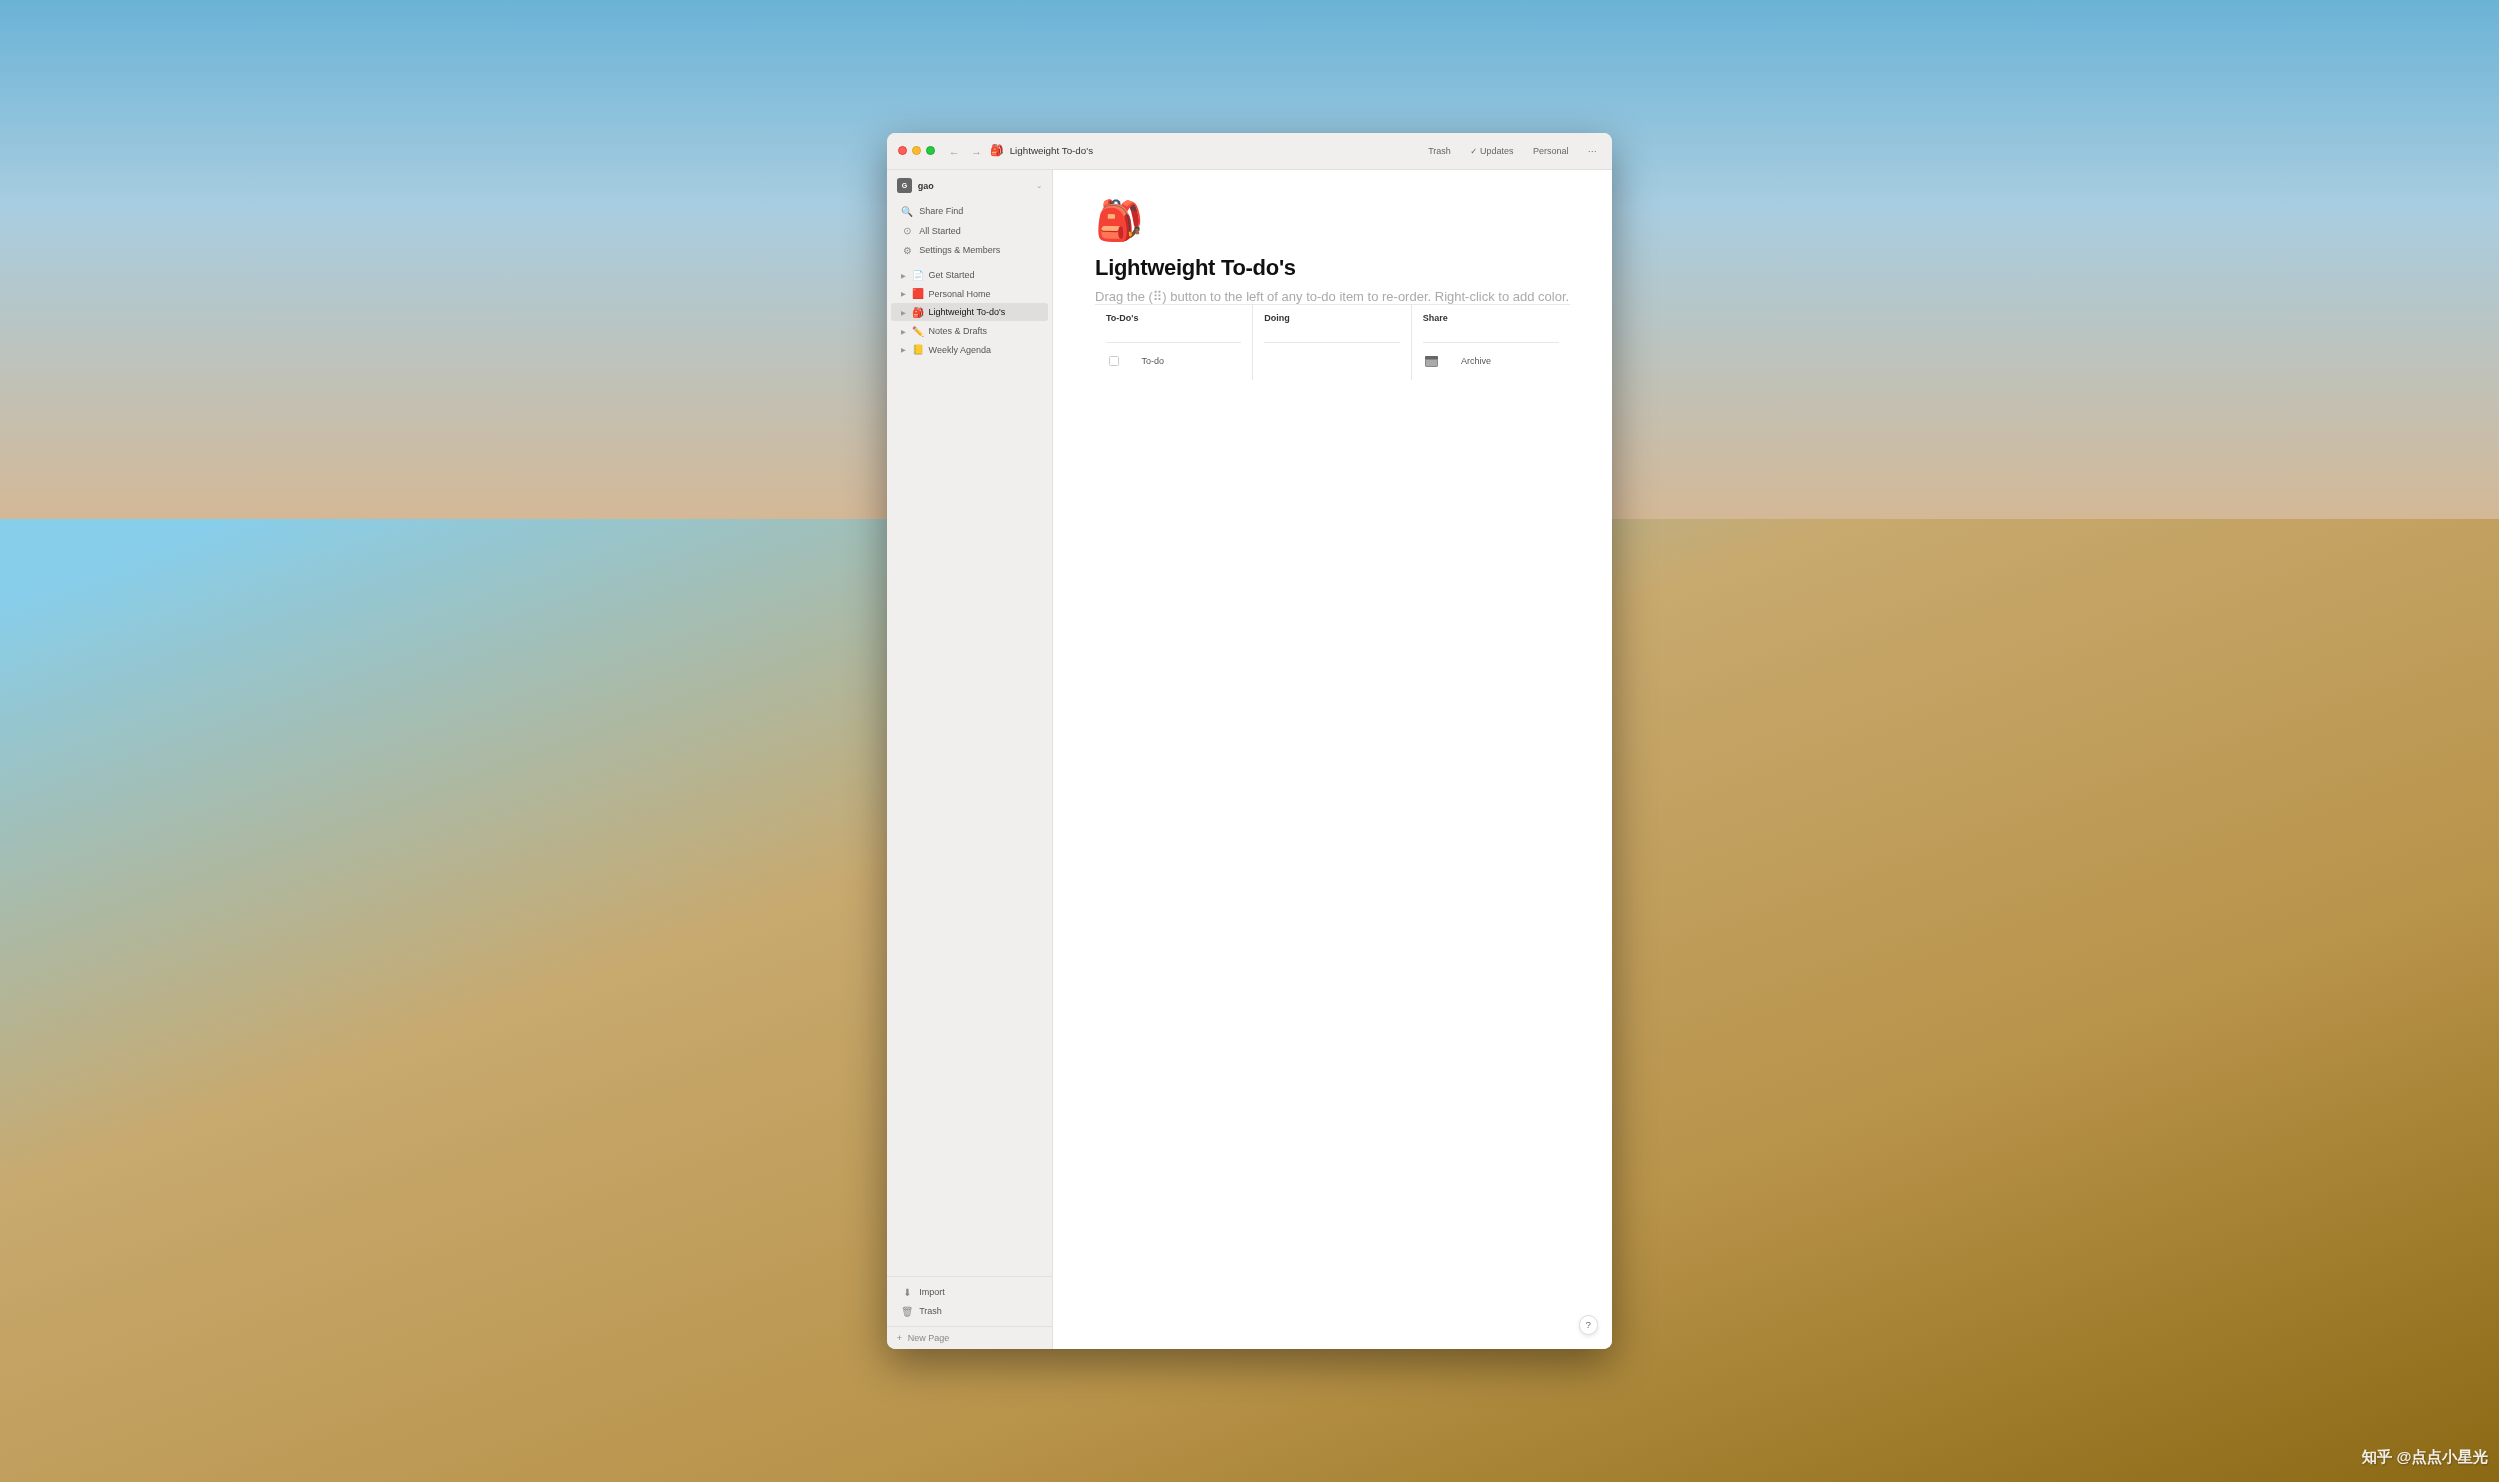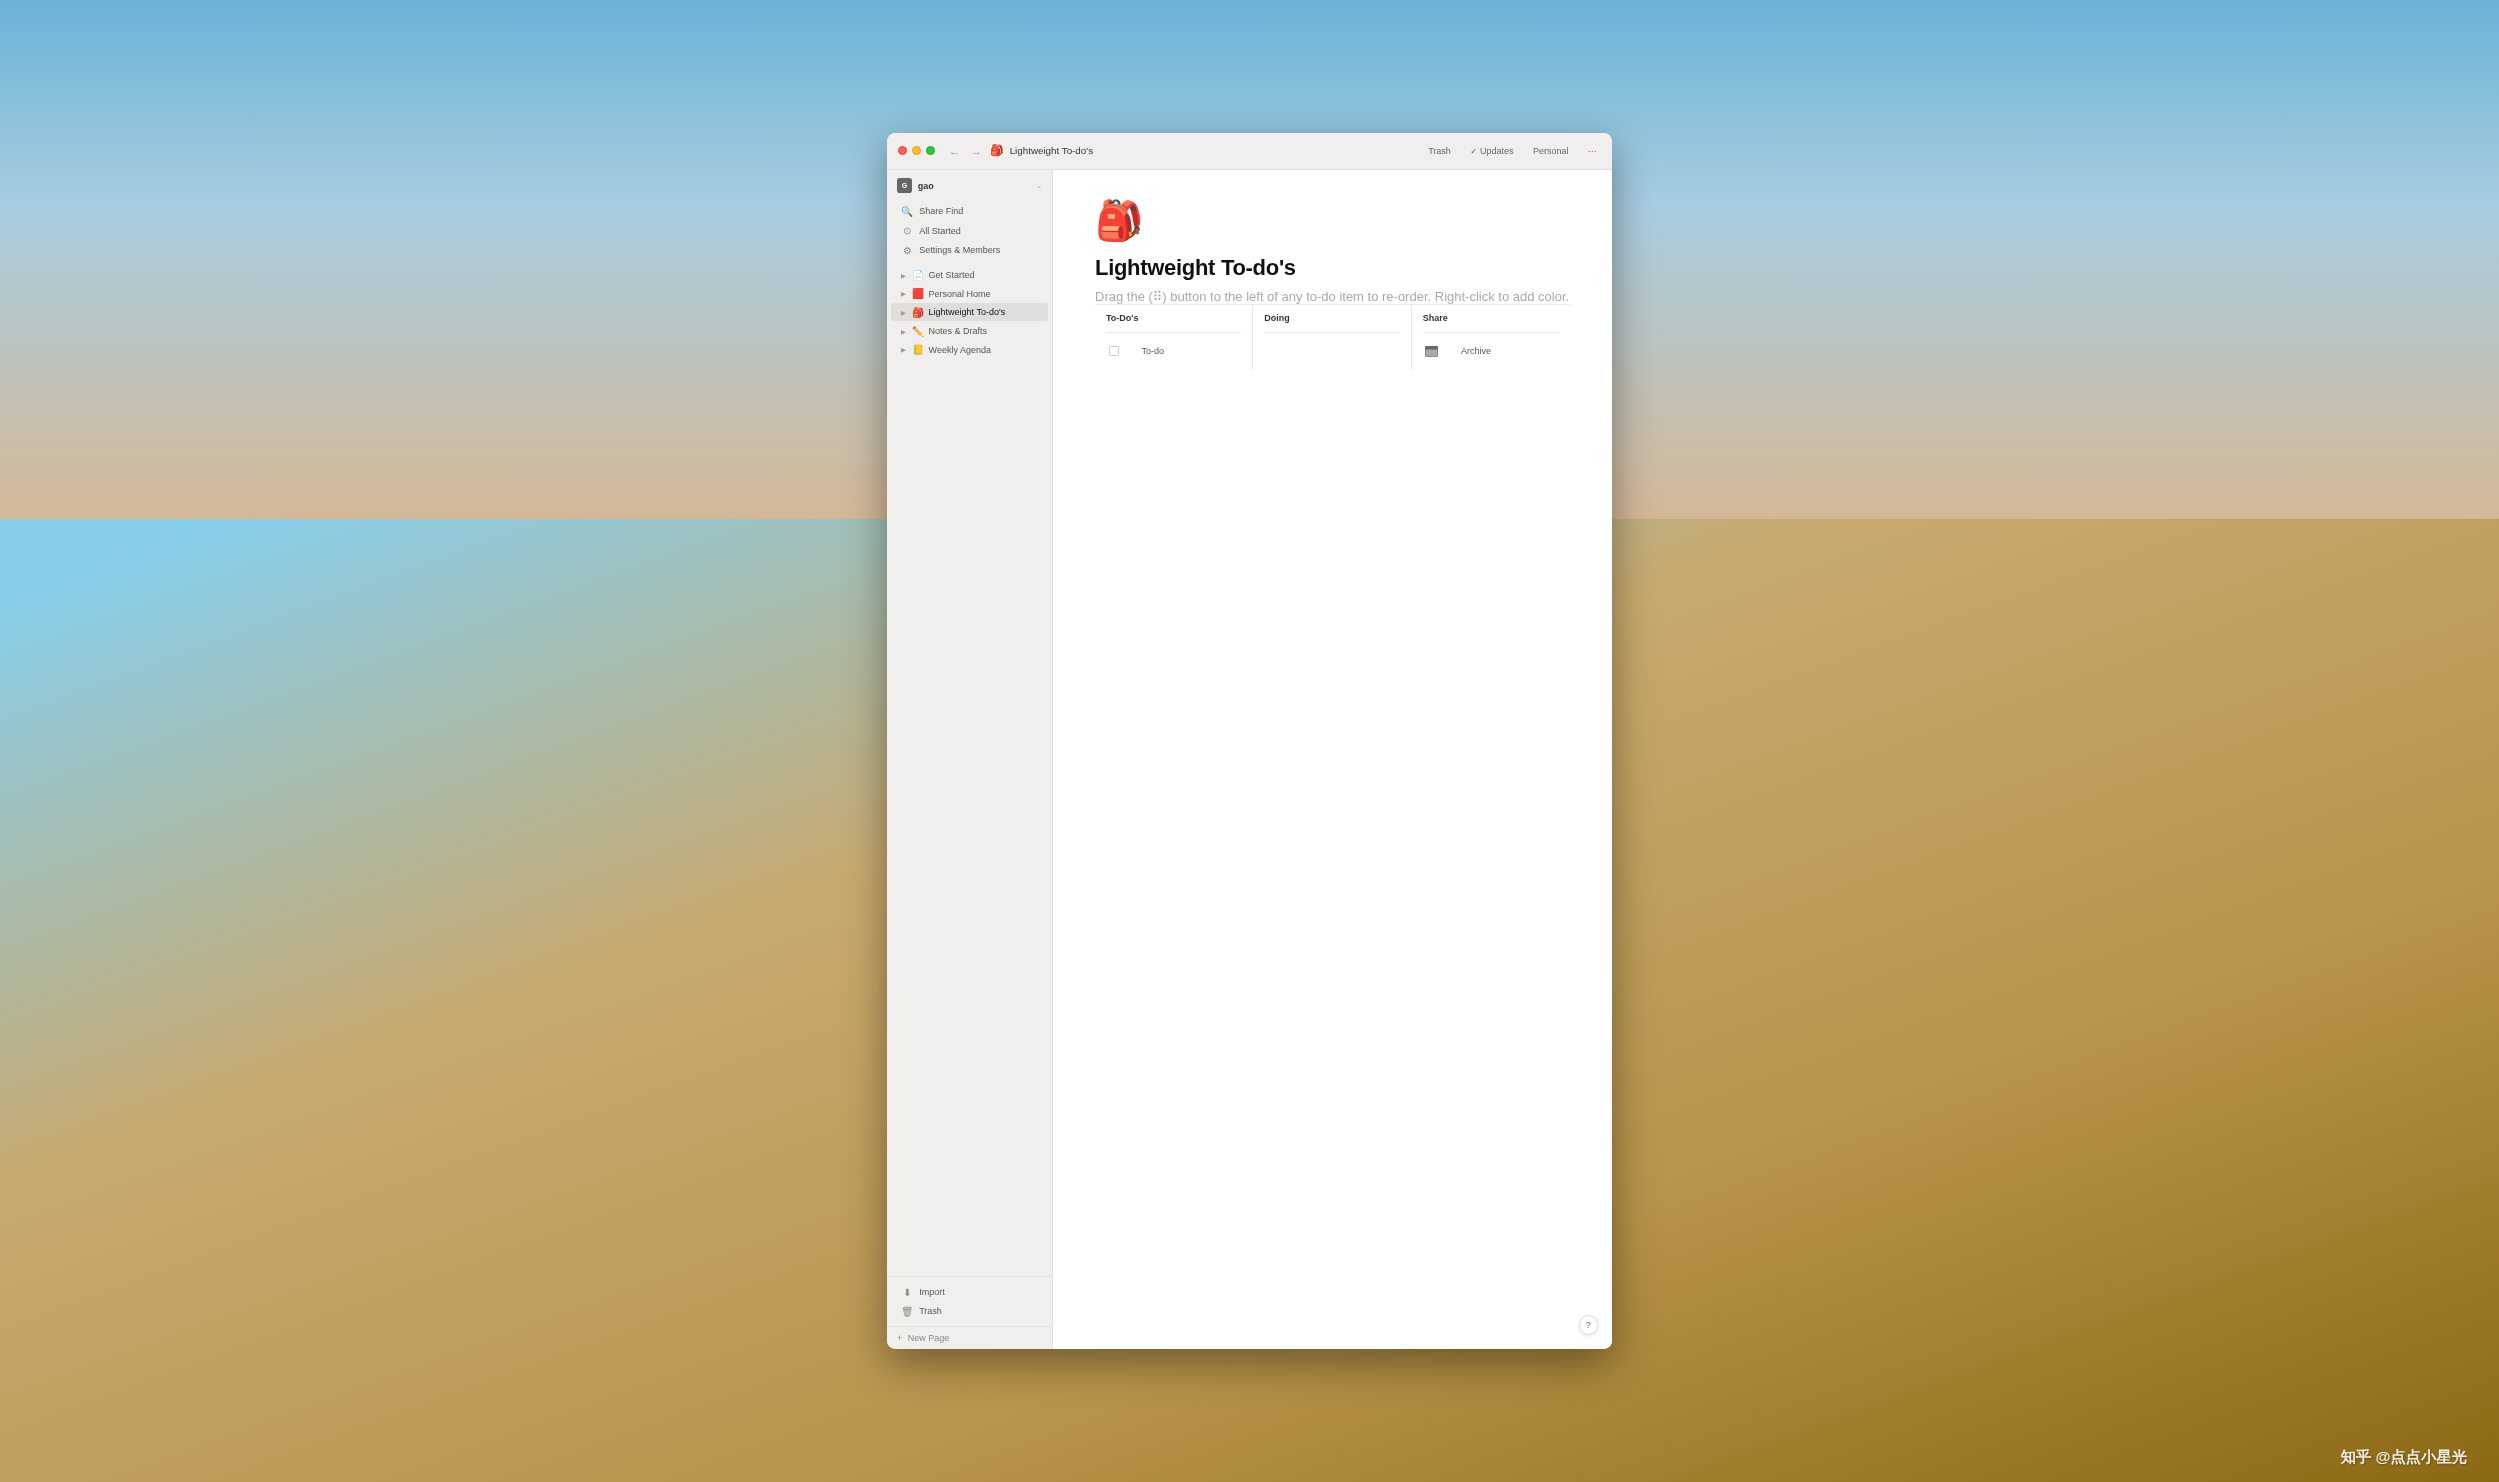--- a/index.html
+++ b/index.html
@@ -27,21 +27,21 @@
       content: '';
       position: absolute;
       top: 0; left: 0; right: 0;
       height: 35%;
       background: linear-gradient(180deg, #6bb3d6 0%, #a8cde0 40%, #d4b896 100%);
     }
 
     .watermark {
       position: absolute;
       bottom: 14px;
-      right: 32px;
+      right: 11px;
       color: rgba(255,255,255,0.9);
       font-size: 15.3px;
       font-weight: 600;
       z-index: 10;
       text-shadow: 0.7px 0.7px 2.1px rgba(0,0,0,0.3);
     }
 
     .window {
       position: relative;
       z-index: 5;
@@ -303,21 +303,21 @@
       padding: 8.4px 11px;
       border-right: 0.7px solid #e8e8e8;
     }
     .kanban-column:last-child { border-right: none; }
 
     .kanban-header {
       font-size: 9px;
       font-weight: 600;
       color: #333;
       margin-bottom: 8.4px;
-      padding-bottom: 9px;
+      padding-bottom: 19px;
       border-bottom: 0.7px solid #e8e8e8;
     }
 
     .kanban-card {
       display: flex;
       align-items: center;
       gap: 23px;
       padding: 4.2px 2.8px;
       font-size: 9px;
       color: #555;

